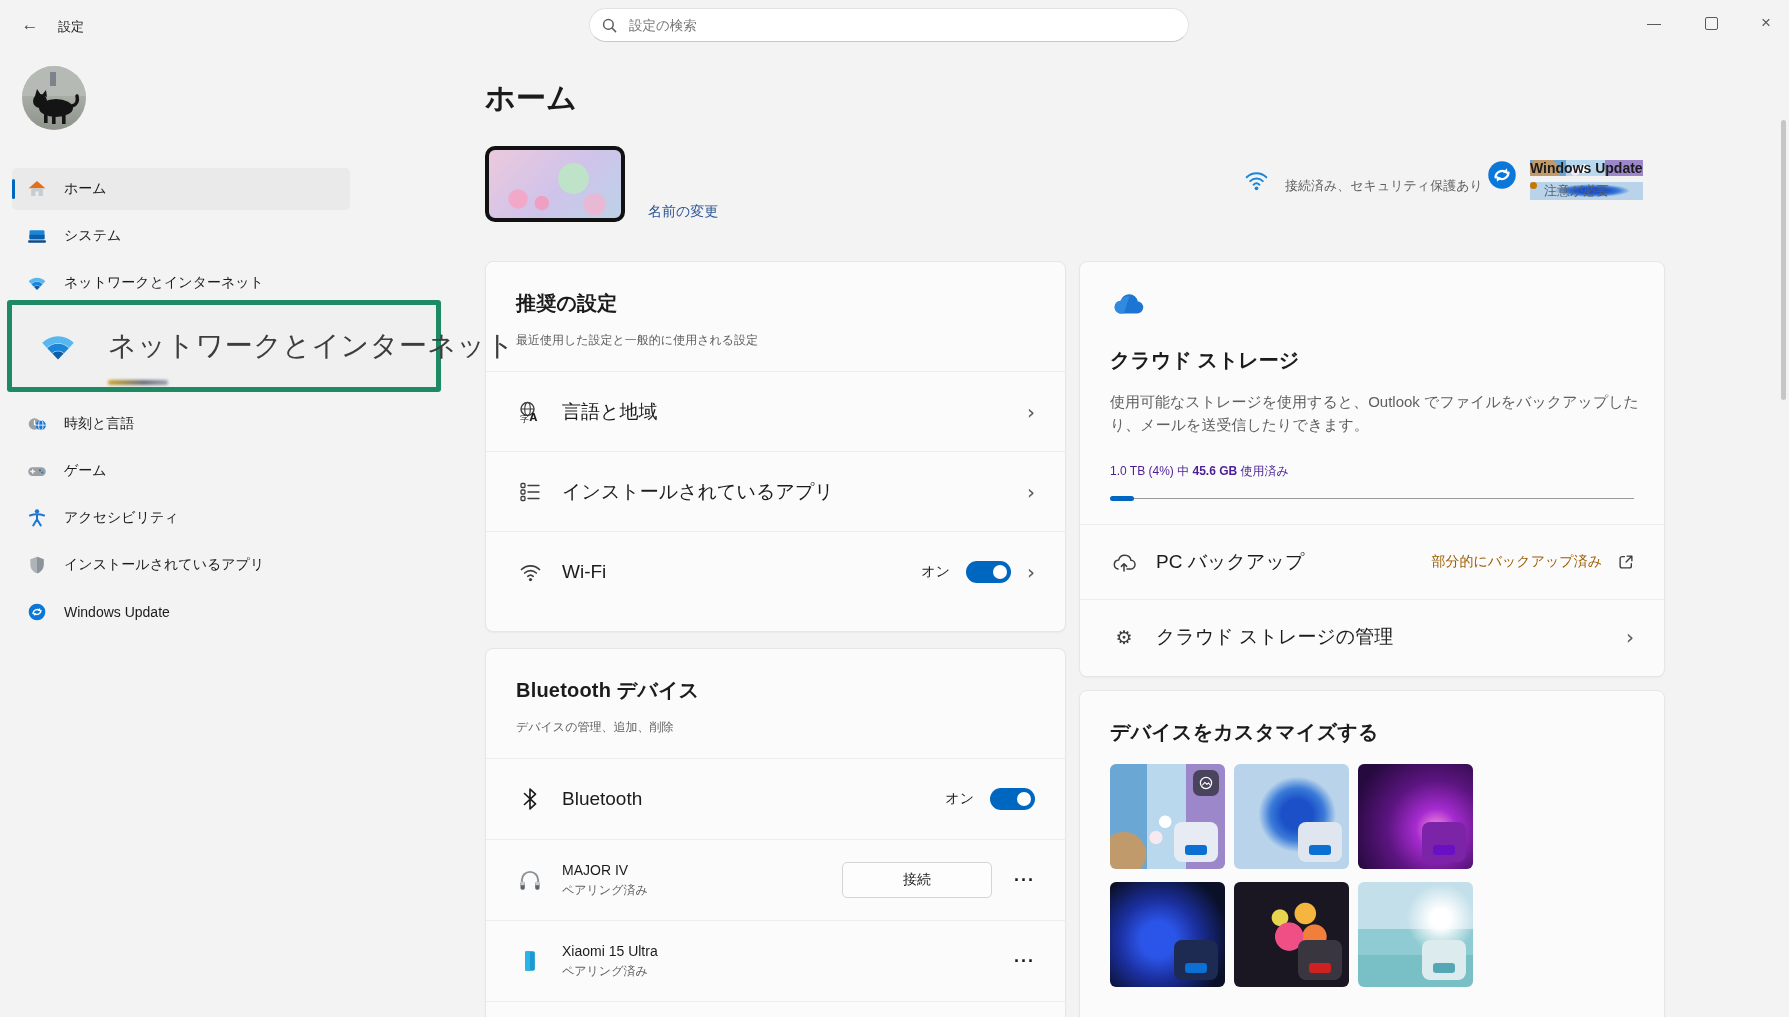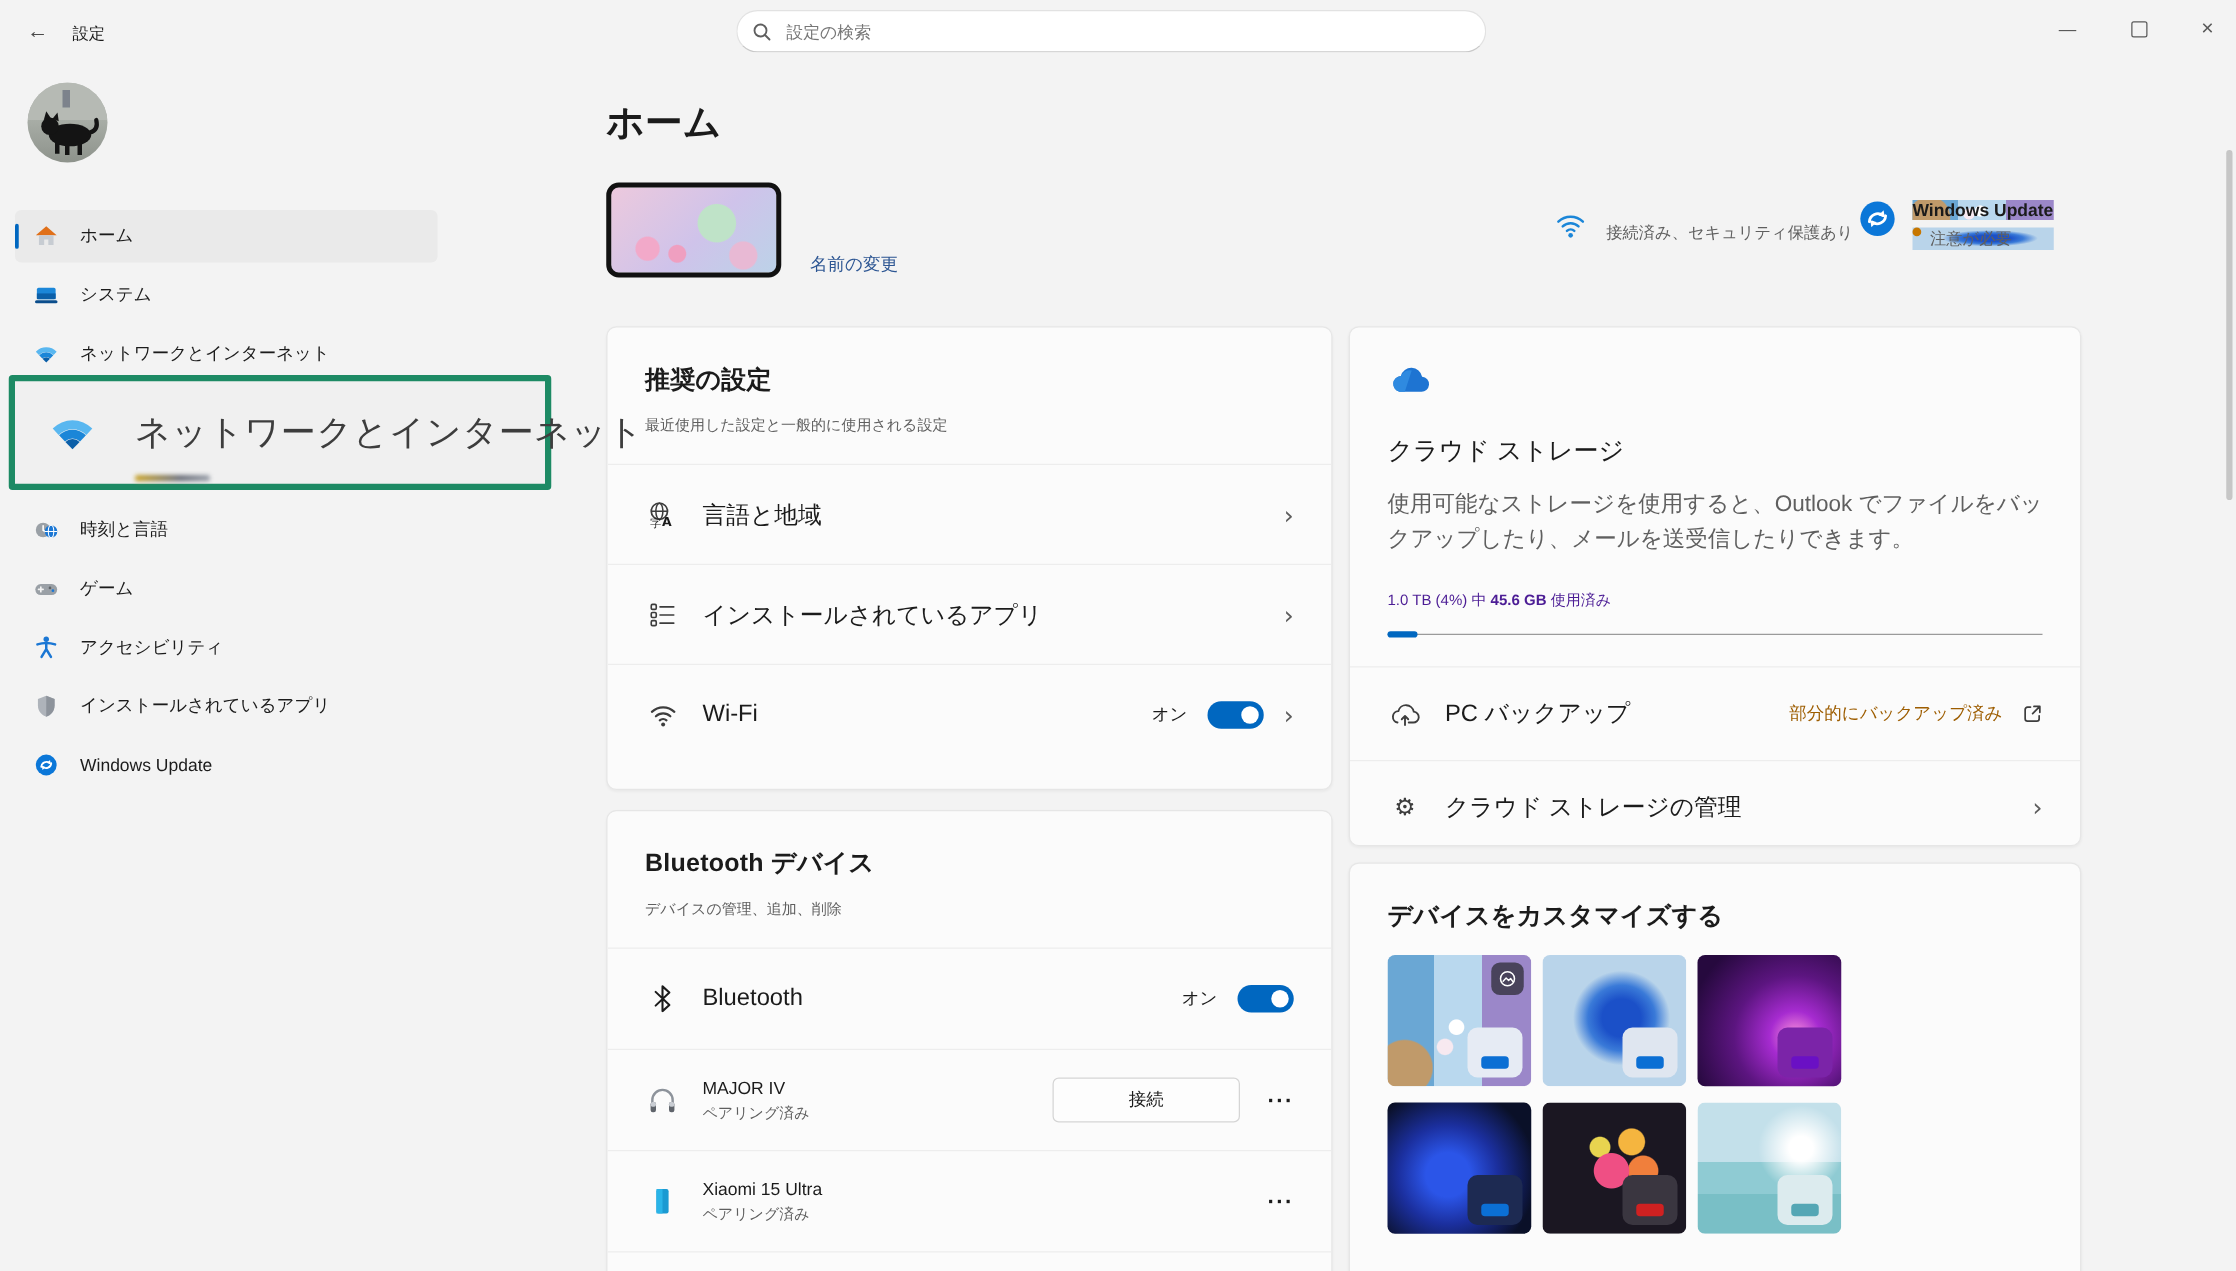--- a/index.html
+++ b/index.html
@@ -77,22 +77,22 @@
   .dev-meta .s{margin-top:4px;font-size:12px;color:#5f5f5f}
   .connect-btn{width:150px;height:36px;border:1px solid #d5d5d5;border-radius:5px;background:#fdfdfd;
     font:14px "Liberation Sans","DejaVu Sans",sans-serif;color:#1b1b1b;display:flex;align-items:center;justify-content:center}
   #card-recommended{left:485px;top:261px;width:581px;height:371px}
   #card-recommended .row{height:79px}
   #card-bluetooth{left:485px;top:648px;width:581px;height:392px}
   #card-bluetooth .row{height:80px}
   #card-cloud{left:1079px;top:261px;width:586px;height:416px}
   #card-cloud .row{height:74px}
   #card-cloud .card-head{padding:28px 30px 0}
-  .cloud-title{margin-top:28px;font-size:20px;font-weight:400}
-  .cloud-desc{margin-top:16px;font-size:18px;color:#5f5f5f;line-height:1.55;width:530px}
+  .cloud-title{margin-top:28px;font-size:20px;font-weight:700}
+  .cloud-desc{margin-top:16px;font-size:15px;color:#5f5f5f;line-height:1.55;width:530px}
   .cloud-usage{margin-top:26px;font-size:12px;color:#4c1d95}
   .cloud-usage b{font-weight:700}
   .progress{position:relative;height:6px;margin-top:16px;margin-bottom:22px}
   .progress .track{position:absolute;left:0;right:0;top:2px;height:1px;background:#9a9a9a}
   .progress .fill{position:absolute;left:0;top:0;height:5px;width:4.5%;border-radius:3px;background:#0067c0}
   .backup-status{font-size:14px;color:#9d5d00;white-space:nowrap}
   #card-personalize{left:1079px;top:690px;width:586px;height:360px}
   .thumb-grid{display:grid;grid-template-columns:repeat(3,115px);gap:13px 9px;padding:18px 30px 0}
   .thumb{width:115px;height:105px;border-radius:6px;position:relative;overflow:hidden}
   .chip{position:absolute;right:7px;bottom:7px;width:44px;height:40px;border-radius:8px;

